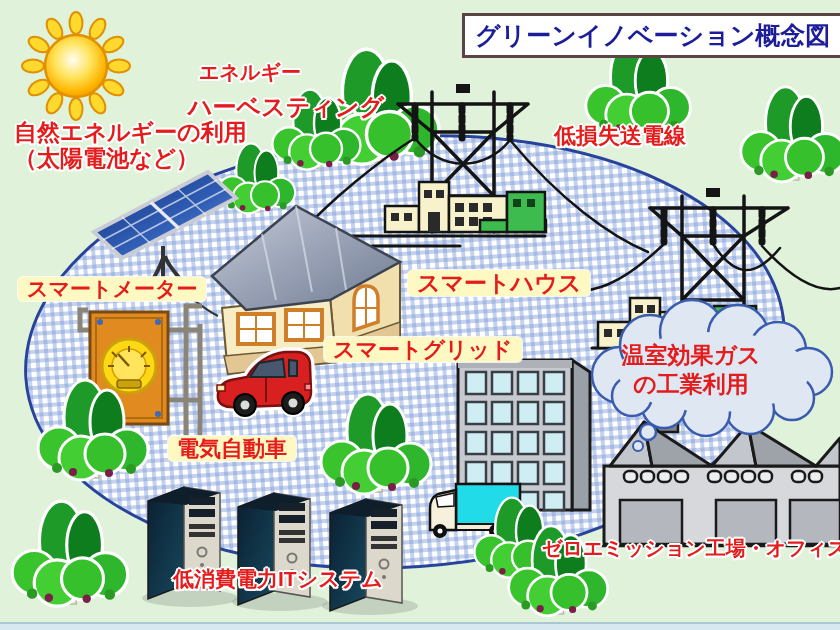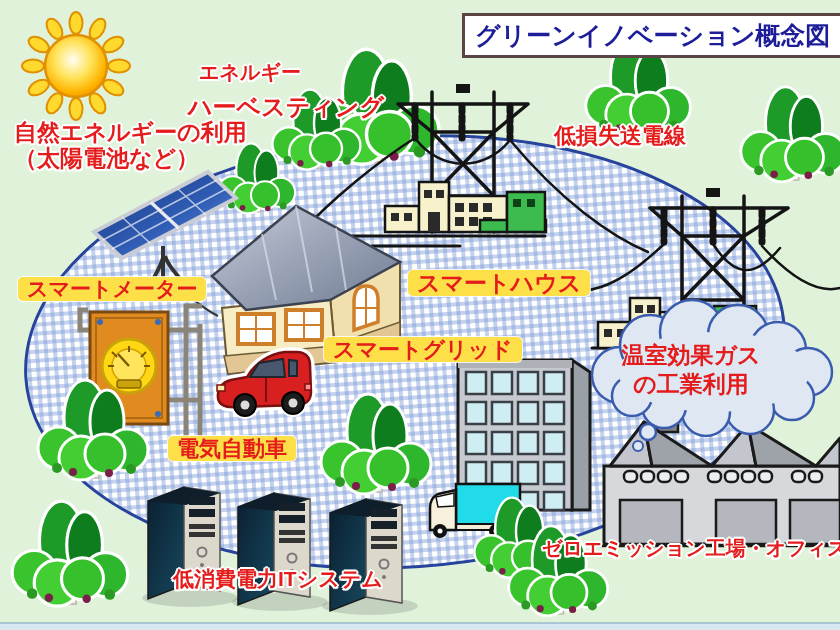--- a/index.html
+++ b/index.html
@@ -2,21 +2,21 @@
 <html><head>
 <meta charset="utf-8">
 <style>
   html,body{margin:0;padding:0;}
   body{font-family:"Liberation Sans","DejaVu Sans",sans-serif;}
   #stage{position:relative;width:840px;height:630px;background:#e0f3da;overflow:hidden;}
   svg.scene{position:absolute;left:0;top:0;}
   .label{position:absolute;font-weight:bold;color:#e41c1c;white-space:nowrap;line-height:1.05;
          text-shadow:2px 0 0 #fff,-2px 0 0 #fff,0 2px 0 #fff,0 -2px 0 #fff,
                      1.5px 1.5px 0 #fff,-1.5px 1.5px 0 #fff,1.5px -1.5px 0 #fff,-1.5px -1.5px 0 #fff;}
-  .chip{background:#fde047;padding:1px 9px;border-radius:5px;text-shadow:none;
+  .chip{background:#fef9c3;padding:1px 9px;border-radius:5px;text-shadow:none;
         box-shadow:0 0 0 1px rgba(255,255,255,.8);}
   .title-box{position:absolute;left:462px;top:13px;background:#ffffff;border:3px solid #5c4444;
              padding:3px 10px;font-weight:bold;font-size:25px;color:#1d1d9a;white-space:nowrap;}
   .ghg{position:absolute;left:590px;top:341px;width:202px;text-align:center;font-weight:bold;
        color:#e41c1c;font-size:23px;line-height:1.25;text-shadow:none;}
 </style>
 </head>
 <body>
 
 <div id="stage">

